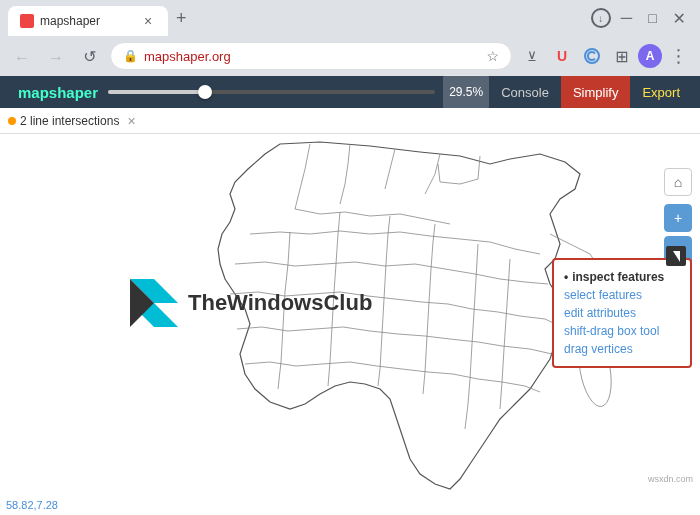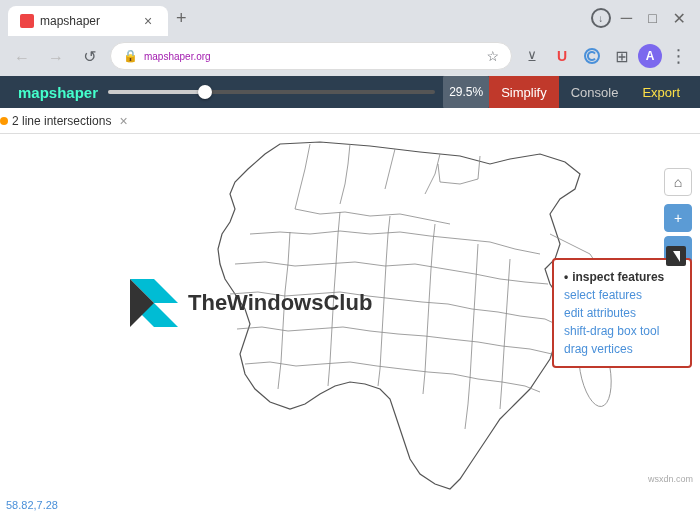--- a/index.html
+++ b/index.html
@@ -31,21 +31,21 @@
       height: 40px; padding: 4px 8px; gap: 6px;
     }
     .nav-btn { background: none; border: none; color: #5f6368; cursor: pointer; font-size: 16px; padding: 4px; border-radius: 50%; width: 28px; height: 28px; display: flex; align-items: center; justify-content: center; }
     .nav-btn.disabled { color: #bbb; cursor: default; }
     .address-input {
       flex: 1; background: #fff; border: 1px solid #ddd; border-radius: 20px;
       height: 28px; padding: 0 12px; font-size: 13px; color: #333;
       display: flex; align-items: center; gap: 6px;
     }
     .lock-icon { color: #5f6368; font-size: 12px; }
-    .address-text { flex: 1; font-size: 10px; color: #a21caf; }
+    .address-text { flex: 1; font-size: 13px; color: #b91c1c; }
     .star-icon { color: #5f6368; font-size: 14px; }
     .toolbar-icons { display: flex; align-items: center; gap: 2px; }
     .toolbar-icon { background: none; border: none; color: #5f6368; cursor: pointer; font-size: 16px; padding: 4px; border-radius: 50%; width: 28px; height: 28px; display: flex; align-items: center; justify-content: center; }
     .toolbar-icon.u-icon { color: #e44; font-weight: bold; font-size: 14px; }
     .toolbar-icon.c-icon { color: #4a90d9; font-size: 14px; }
     .profile-icon { width: 24px; height: 24px; border-radius: 50%; background: #8b6fbf; display: flex; align-items: center; justify-content: center; overflow: hidden; }
 
     
     .app-toolbar {
       display: flex; align-items: center; background: #2c3e50;
@@ -76,21 +76,21 @@
 
     
     .map-area {
       position: relative; background: #fff;
       width: 700px; height: 407px; overflow: hidden;
     }
 
     
     .notification-bar {
       display: flex; align-items: center; background: #fff;
-      border-bottom: 1px solid #ddd; padding: 4px 0; gap: 4px;
+      border-bottom: 1px solid #ddd; padding: 4px 8px; gap: 4px;
       font-size: 12px; color: #333; height: 26px;
     }
     .notif-dot { width: 8px; height: 8px; background: #f90; border-radius: 50%; }
     .notif-close { cursor: pointer; color: #999; font-size: 14px; margin-left: 4px; }
 
     
     .map-svg-container {
       position: absolute; top: 26px; left: 0; right: 0; bottom: 22px;
     }
 
@@ -206,22 +206,22 @@
 
 <div class="app-toolbar">
   <span class="app-logo">mapshaper</span>
   <div class="slider-area">
     <div class="slider-track">
       <div class="slider-fill"></div>
       <div class="slider-thumb"></div>
     </div>
     <span class="pct-badge">29.5%</span>
   </div>
+  <button class="app-btn console">Console</button>
   <button class="app-btn active">Simplify</button>
-  <button class="app-btn console">Console</button>
   <button class="app-btn export">Export</button>
 </div>
 
 <div class="map-area">
 
   <div class="notification-bar">
     <div class="notif-dot"></div>
     <span>2 line intersections</span>
     <span class="notif-close">×</span>
   </div>

